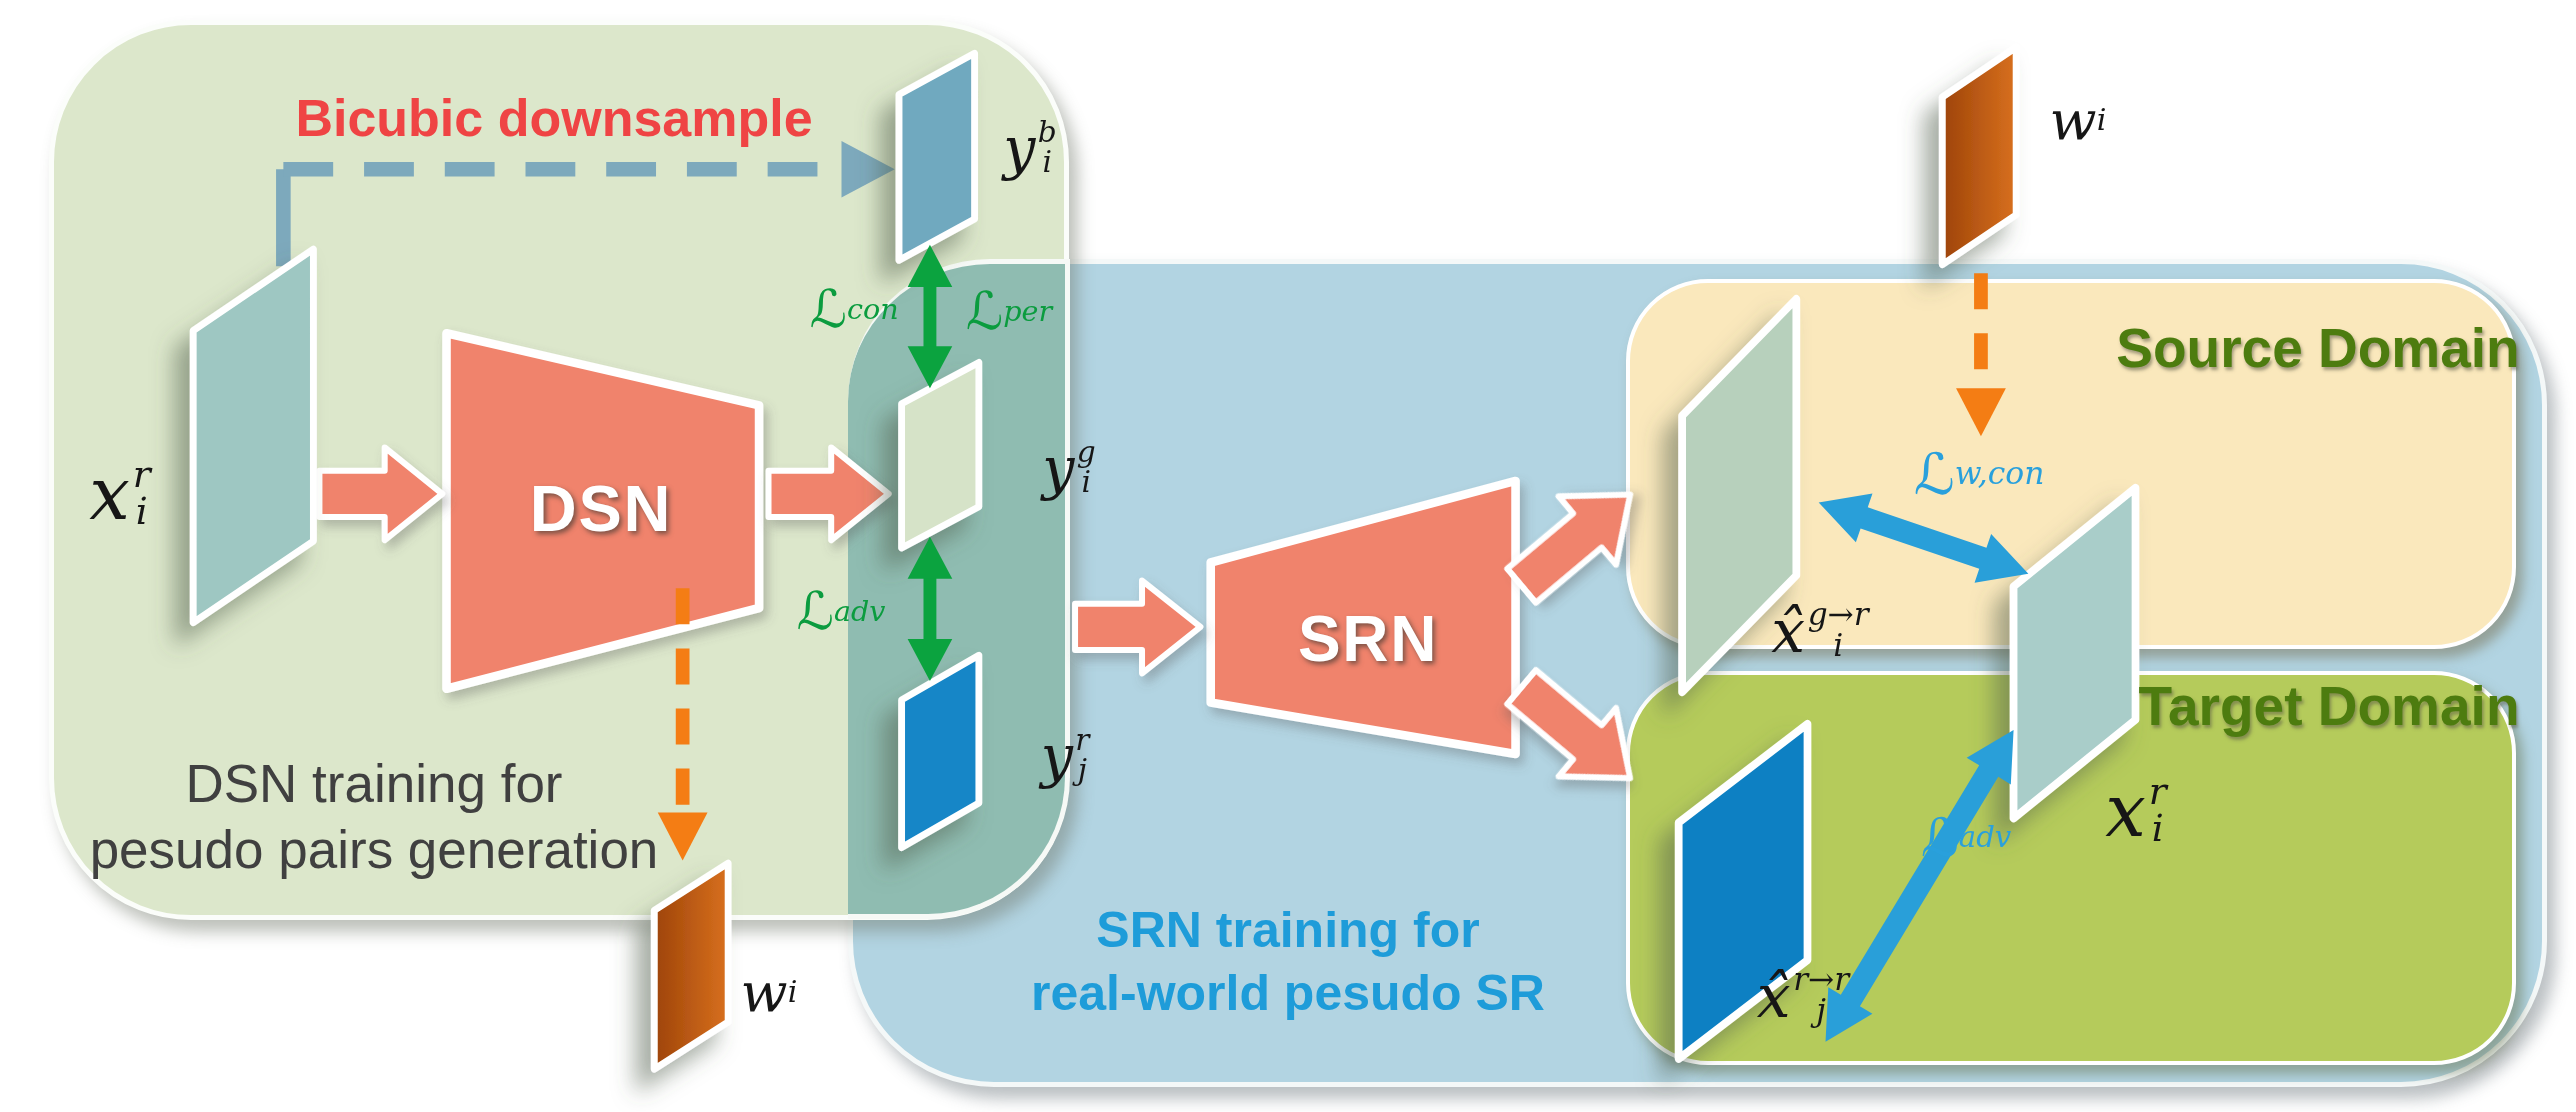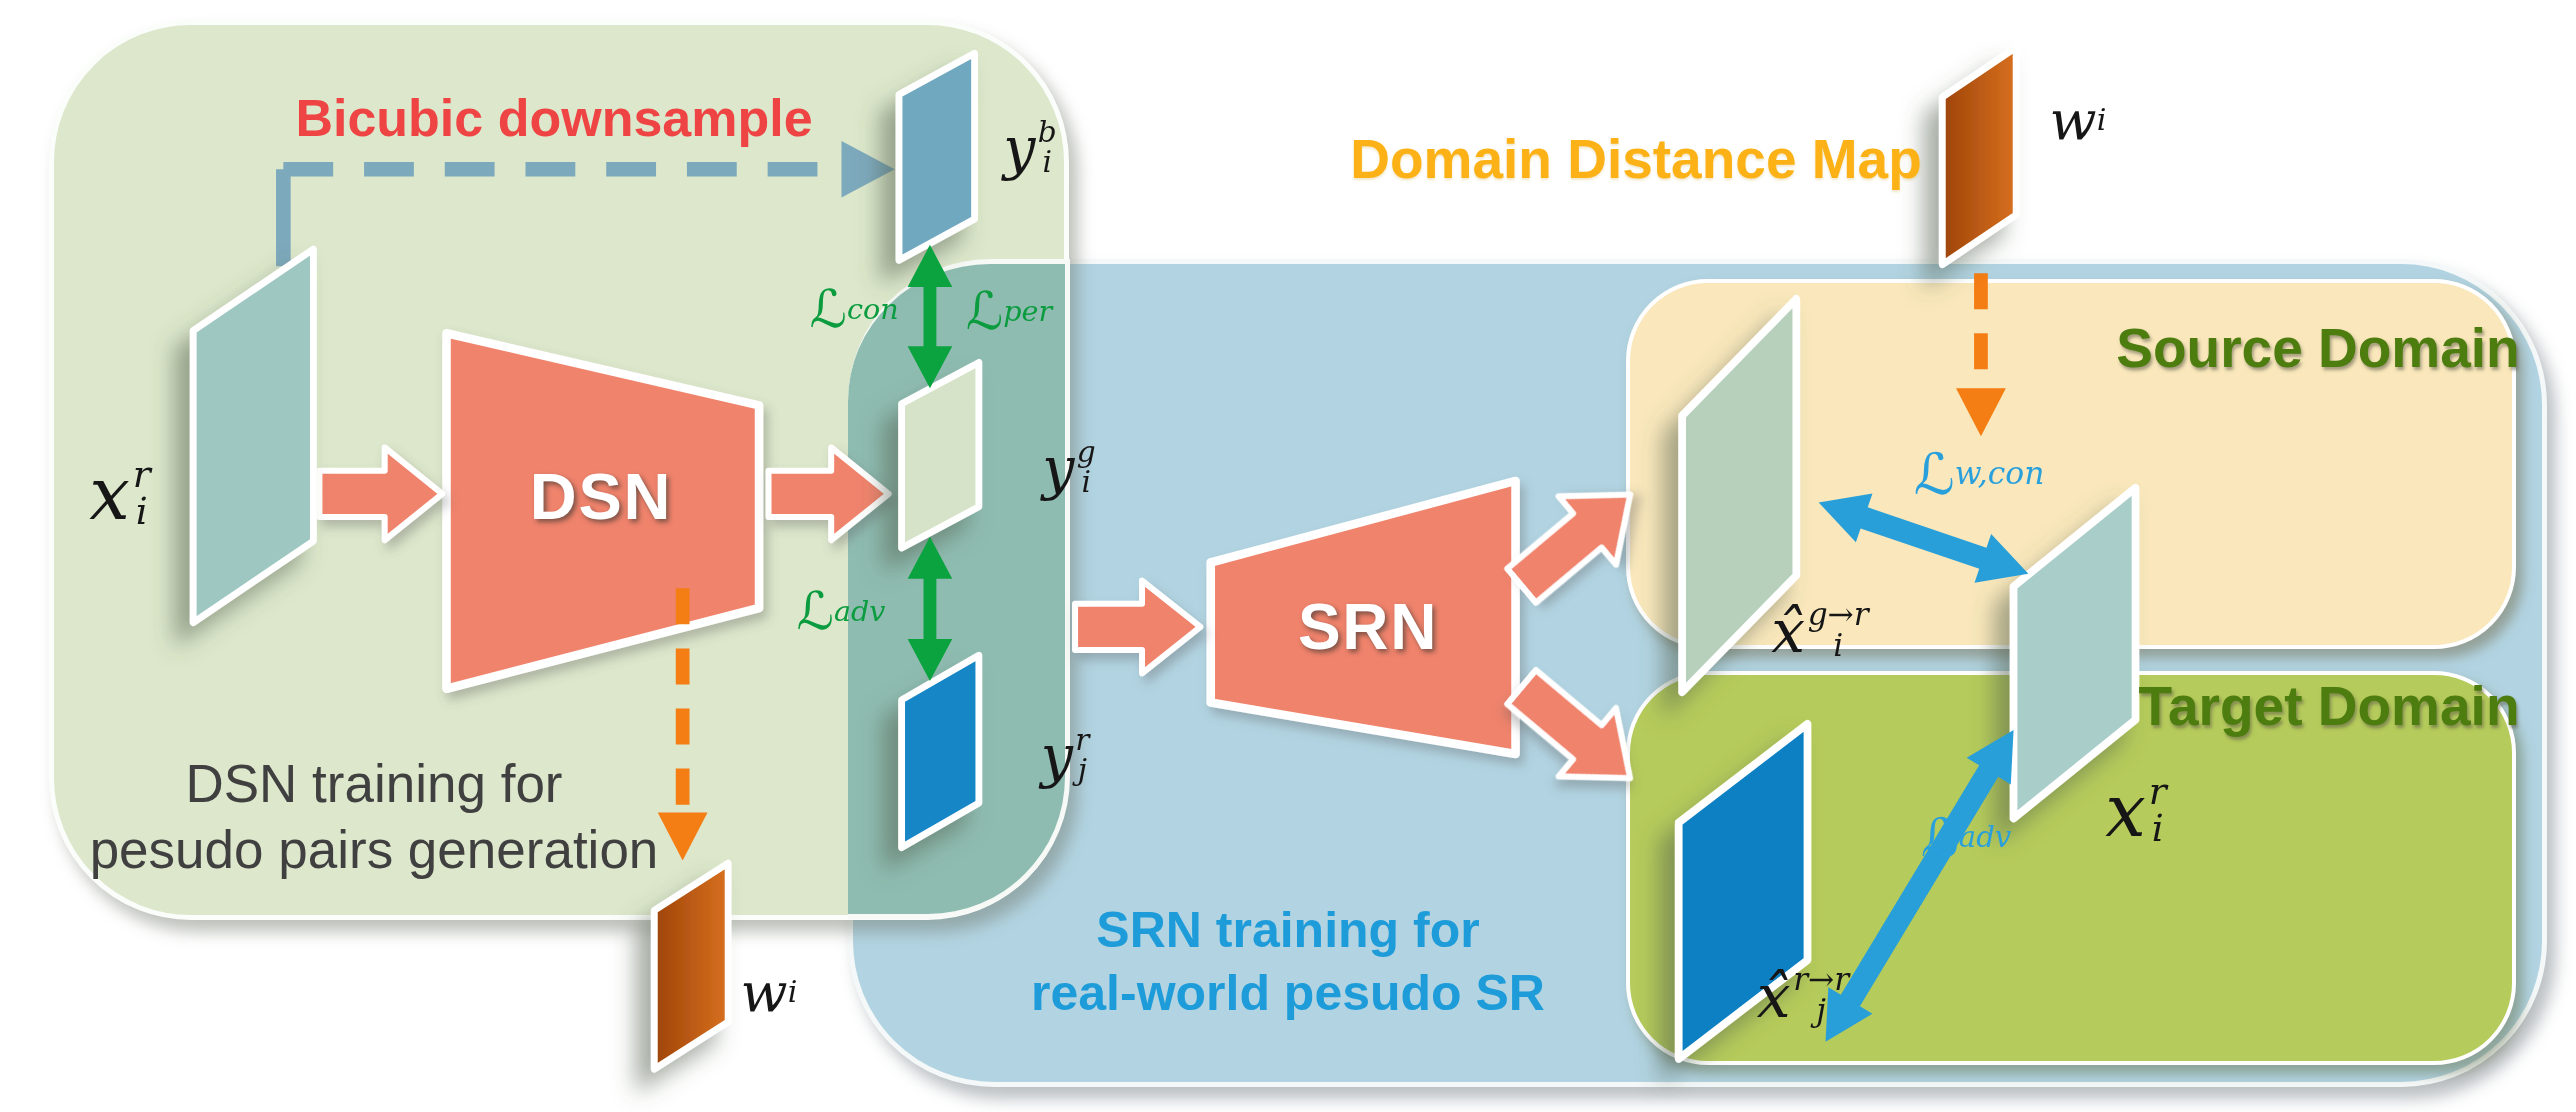--- a/index.html
+++ b/index.html
@@ -21,21 +21,21 @@
 
   svg.shapes{position:absolute;left:0;top:0;}
 
   .lbl{position:absolute;transform:translate(-50%,-50%);white-space:nowrap;text-align:center;}
   .t-teal{color:#ef4444;font-weight:700;font-size:52px;}
   .t-gold{color:#fcb216;font-weight:700;font-size:55px;text-shadow:0 1.7px 2.6px rgba(200,160,40,.25);}
   .t-green{color:#404040;font-weight:400;font-size:53px;line-height:1.25;}
   .t-blue{color:#1e9cd9;font-weight:700;font-size:50px;line-height:1.26;}
   .t-domain{color:#4d7c0f;font-weight:700;font-size:55px;text-shadow:1.7px 2.6px 3.4px rgba(90,90,70,.55);}
   .t-net{color:#ffffff;font-weight:700;letter-spacing:1.7px;
-    text-shadow:2.6px 3.4px 5.2px rgba(95,70,60,.8);}
+    text-shadow:2.6px 3.4px 5.2px rgba(95,70,60,.8);margin-top:12px;}
 
   .m{font-family:"DejaVu Serif",serif;font-style:italic;color:#161616;display:inline-flex;align-items:center;}
   .m .base{display:inline-block;}
   .scr{font-family:"DejaVu Serif","DejaVu Sans",serif;}
   .ss{display:inline-flex;flex-direction:column;justify-content:space-between;
       font-size:0.52em;line-height:1.0;margin-left:0.08em;transform:translateY(-0.04em);}
   .ss .sup,.ss .sub{display:block;}
   .msub sub{font-size:0.55em;line-height:1;}
   .m-green{color:#0b9c3f;}
   .m-blue{color:#29a0dc;}
@@ -117,21 +117,20 @@
     <g transform="translate(2118,585) rotate(18.8)">
       <polygon points="0,0 56,-30 56,-13 202,-13 202,-30 258,0 202,30 202,13 56,13 56,30" fill="#299fd9"></polygon>
     </g>
     <g transform="translate(2126,1213) rotate(-58.9)">
       <polygon points="0,0 56,-30 56,-13 368,-13 368,-30 424,0 368,30 368,13 56,13 56,30" fill="#299fd9"></polygon>
     </g>
   </svg>
 
   <div class="lbl t-teal" style="left:554px;top:118px;">Bicubic downsample</div>
 
-  <div class="lbl t-gold" style="left:1636px;top:159px;">Domain Distance Map</div>
 
   <div class="lbl t-green" style="left:374px;top:817px;">
     <span style="display:block">DSN training for</span>
     <span style="display:block">pesudo pairs generation</span>
   </div>
 
   <div class="lbl t-blue" style="left:1288px;top:950px;margin-top:12px;">
     <span style="display:block">SRN training for</span>
     <span style="display:block">real-world pesudo SR</span>
   </div>

